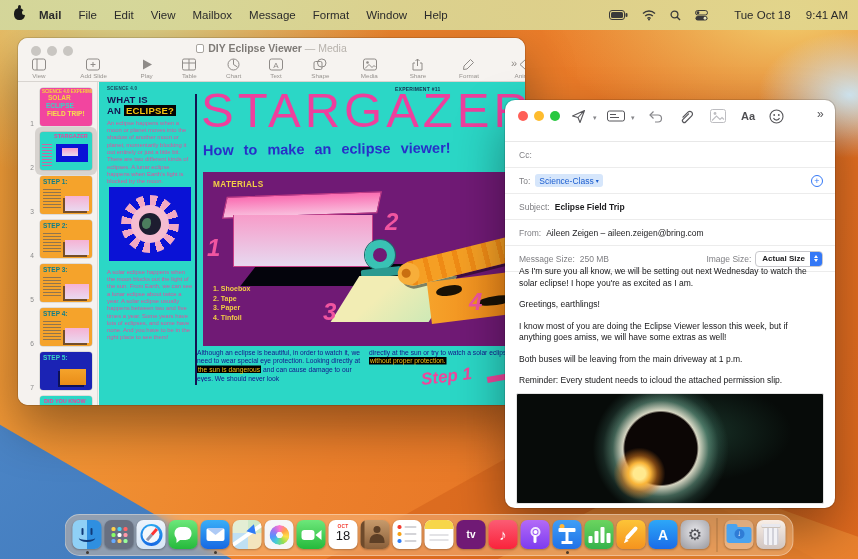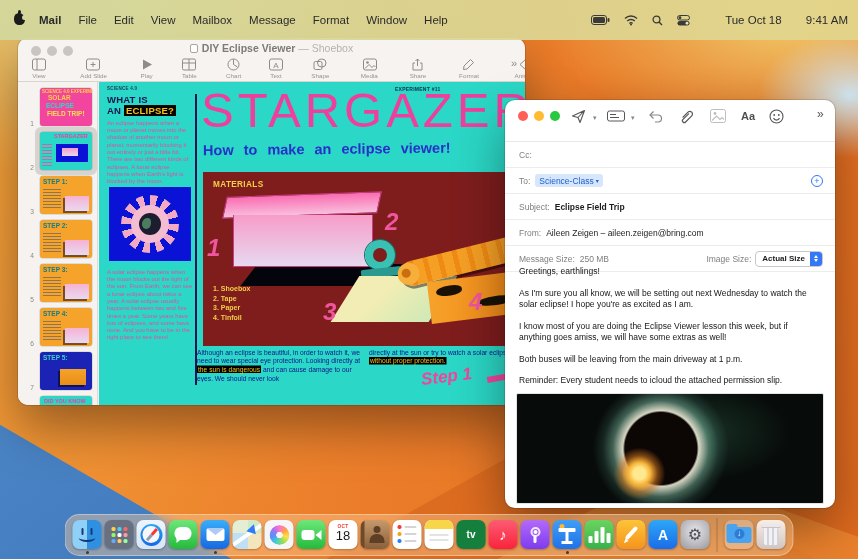--- a/index.html
+++ b/index.html
@@ -16,36 +16,36 @@
   }
   .wp-facet1 { position:absolute; inset:0; background:#d2601a; opacity:.55;
     clip-path:polygon(38% 100%, 66% 76%, 95% 100%); }
   .wp-facet2 { position:absolute; inset:0; background:#f59a3c; opacity:.5;
     clip-path:polygon(58% 100%, 78% 84%, 100% 96%, 100% 100%); }
   .wp-wedge { position:absolute; inset:0;
     background:linear-gradient(140deg, #5b94d2 0%, #3a74b8 70%);
     clip-path:polygon(0 76%, 0 100%, 27% 100%); }
 
   
-  .menubar { position:absolute; left:0; top:0; width:858px; height:40px; z-index:40;
+  .menubar { position:absolute; left:0; top:0; width:858px; height:30px; z-index:40;
     background:linear-gradient(90deg, rgba(211,215,156,.95), rgba(226,213,140,.92));
     display:flex; align-items:center; font-size:11.5px; color:#2b2b2b; }
   .menubar .apple { margin:0 14px 0 14px; }
   .apple-glyph { display:inline-block; width:11px; height:12px; background:#1b1b1b;
     border-radius:45% 55% 46% 46%; position:relative; }
   .apple-glyph::before { content:""; position:absolute; right:-2px; top:2px; width:5px; height:5px;
     background:linear-gradient(90deg, rgba(211,215,156,1), rgba(211,215,156,1)); border-radius:50%; }
   .apple-glyph::after { content:""; position:absolute; left:4px; top:-3px; width:3px; height:4px;
     background:#1b1b1b; border-radius:50% 50% 50% 0; }
   .menubar .mitem { margin-right:17px; }
   .menubar .mitem.bold { font-weight:700; }
   .menubar .spacer { flex:1; }
   .mb-ico { margin-right:14px; display:flex; align-items:center; }
   .mb-clock { margin-right:10px; font-size:11.5px; }
-  .mb-clock span { margin-left:21px; }
+  .mb-clock span { margin-left:12px; }
 
   
   .window { position:absolute; border-radius:10px; background:#fff;
     box-shadow:0 22px 50px rgba(0,0,0,.38), 0 0 0 1px rgba(0,0,0,.12); }
 
   
   #kn { left:18px; top:38px; width:507px; height:367px; z-index:10; background:#f5f2ef; overflow:hidden; }
   .kn-chrome { position:relative; height:44px; background:#f6f3f0; border-bottom:1px solid #d8d4d0; }
   .lights { position:absolute; left:13px; top:8px; display:flex; gap:6px; }
   .light { width:10px; height:10px; border-radius:50%; }
@@ -117,21 +117,21 @@
   .sun-core { position:absolute; left:50%; top:50%; width:22px; height:22px; transform:translate(-50%,-50%);
     border-radius:50%; background:#1d1d30; overflow:hidden; }
   .sun-core i { position:absolute; left:3px; top:5px; width:9px; height:11px; background:#4c7d5e;
     border-radius:60% 40% 55% 45%; display:block; }
   .vdiv { position:absolute; left:96px; top:12px; bottom:20px; width:2px; background:#141452; }
   .big-title { position:absolute; left:102px; top:0px; font-size:49px; font-weight:500;
     letter-spacing:4px; color:#ee3f9d; white-space:nowrap; }
   .subtitle { position:absolute; left:104px; top:59px; font-size:14.5px; font-weight:700;
     color:#2730c8; word-spacing:6px; white-space:nowrap; transform:rotate(-.6deg); }
   .materials { position:absolute; left:104px; top:90px; width:323px; height:174px;
-    background:#7f1d1d; overflow:hidden; }
+    background:#701a75; overflow:hidden; }
   .mat-title { position:absolute; left:10px; top:7px; color:#f3cf45; font-weight:700;
     font-size:15px; transform:scale(.55); transform-origin:left top; letter-spacing:.6px; }
   .mat-list { position:absolute; left:10px; top:112px; color:#f3cf45; font-weight:700;
     font-size:14px; line-height:19px; transform:scale(.5); transform-origin:left top; width:200px; }
   .mat-num { position:absolute; color:#f055a0; font-weight:700; font-size:24px; font-style:italic; }
   .box-shadow { position:absolute; left:46px; top:92px; width:168px; height:22px; background:#04040c;
     transform:skewX(-38deg); }
   .box-lid { position:absolute; left:22px; top:22px; width:154px; height:22px;
     background:linear-gradient(180deg,#fa6cb1,#f9c0de); transform:skewX(-14deg) rotate(-2deg);
     border:1px solid #c73e87; }
@@ -264,21 +264,21 @@
   .ic-contacts .bodyp { position:absolute; left:9px; top:14px; width:15px; height:9px;
     border-radius:7px 7px 0 0; background:#5d3f26; }
   .ic-rem { background:#fff; padding:5px 5px; }
   .ic-rem .r { display:flex; align-items:center; gap:3px; margin-bottom:3.5px; }
   .ic-rem .b { width:3.5px; height:3.5px; border-radius:50%; }
   .ic-rem .ln { height:2px; width:12px; background:#d4d4d8; border-radius:1px; }
   .ic-notes { background:#fff; }
   .ic-notes .top { position:absolute; left:0; top:0; right:0; height:9px; background:#f7d64a; }
   .ic-notes .l1, .ic-notes .l2 { position:absolute; left:5px; right:5px; height:2px; background:#e3e3e6; }
   .ic-notes .l1 { top:14px; } .ic-notes .l2 { top:19px; }
-  .ic-tv { background:#15803d; color:#fff; display:flex; align-items:center; justify-content:center;
+  .ic-tv { background:#701a75; color:#fff; display:flex; align-items:center; justify-content:center;
     font-size:10px; font-weight:700; }
   .ic-music { background:linear-gradient(180deg,#fb5c74,#fa233b); color:#fff; display:flex;
     align-items:center; justify-content:center; font-size:15px; }
   .ic-podcasts { background:linear-gradient(180deg,#b36af7,#7d3cf0); }
   .ic-podcasts .c1 { position:absolute; left:9.5px; top:7px; width:10px; height:10px; border-radius:50%;
     border:2px solid rgba(255,255,255,.85); }
   .ic-podcasts .c2 { position:absolute; left:12.5px; top:10px; width:4px; height:4px; border-radius:50%; background:#fff; }
   .ic-podcasts .stem { position:absolute; left:13px; top:15px; width:3px; height:8px; background:#fff; border-radius:1.5px; }
   .ic-keynote { background:linear-gradient(180deg,#3f9ef6,#1f72e8); }
   .ic-keynote .top { position:absolute; left:6px; top:8px; width:17px; height:4px; background:#fff; border-radius:1px; }
@@ -367,21 +367,21 @@
 
   <div id="kn" class="window">
     <div class="kn-chrome">
       <div class="lights">
         <span class="light inactive"></span>
         <span class="light inactive"></span>
         <span class="light inactive"></span>
       </div>
       <div class="kn-title">
         <span class="proxy"></span><span>DIY Eclipse Viewer</span>
-        <span class="edited">— Shoebox</span>
+        <span class="edited">— Media</span>
       </div>
       <div class="kn-toolbar">
         <span class="kn-tool">
             <svg width="14" height="13" viewBox="0 0 14 13">
               <rect x="0.5" y="1" width="13" height="11" rx="2" fill="none" stroke="#8f8b88"></rect>
               <line x1="5" y1="1" x2="5" y2="12" stroke="#8f8b88"></line>
             </svg>
             <span class="lab">View</span>
           </span>
         <span class="kn-tool">
@@ -673,22 +673,22 @@
           <span class="v">Actual Size</span>
           <span class="stepper">
               <i class="up"></i>
               <i class="dn"></i>
             </span>
         </span>
       </span>
     </div>
 
     <div class="ml-body">
+      <p>As I'm sure you all know, we will be setting out next Wednesday to watch the solar eclipse! I hope you're as excited as I am.</p>
       <p>Greetings, earthlings!</p>
-      <p>As I'm sure you all know, we will be setting out next Wednesday to watch the solar eclipse! I hope you're as excited as I am.</p>
       <p>I know most of you are doing the Eclipse Viewer lesson this week, but if anything goes amiss, we will have some extras as well!</p>
       <p>Both buses will be leaving from the main driveway at 1 p.m.</p>
       <p>Reminder: Every student needs to icloud the attached permission slip.</p>
       <p>Can't wait!</p>
       <p class="tight">Best,</p>
       <p class="tight">Mrs. Zeigen</p>
     </div>
     <div class="eclipse-photo"></div>
   </div>
 

